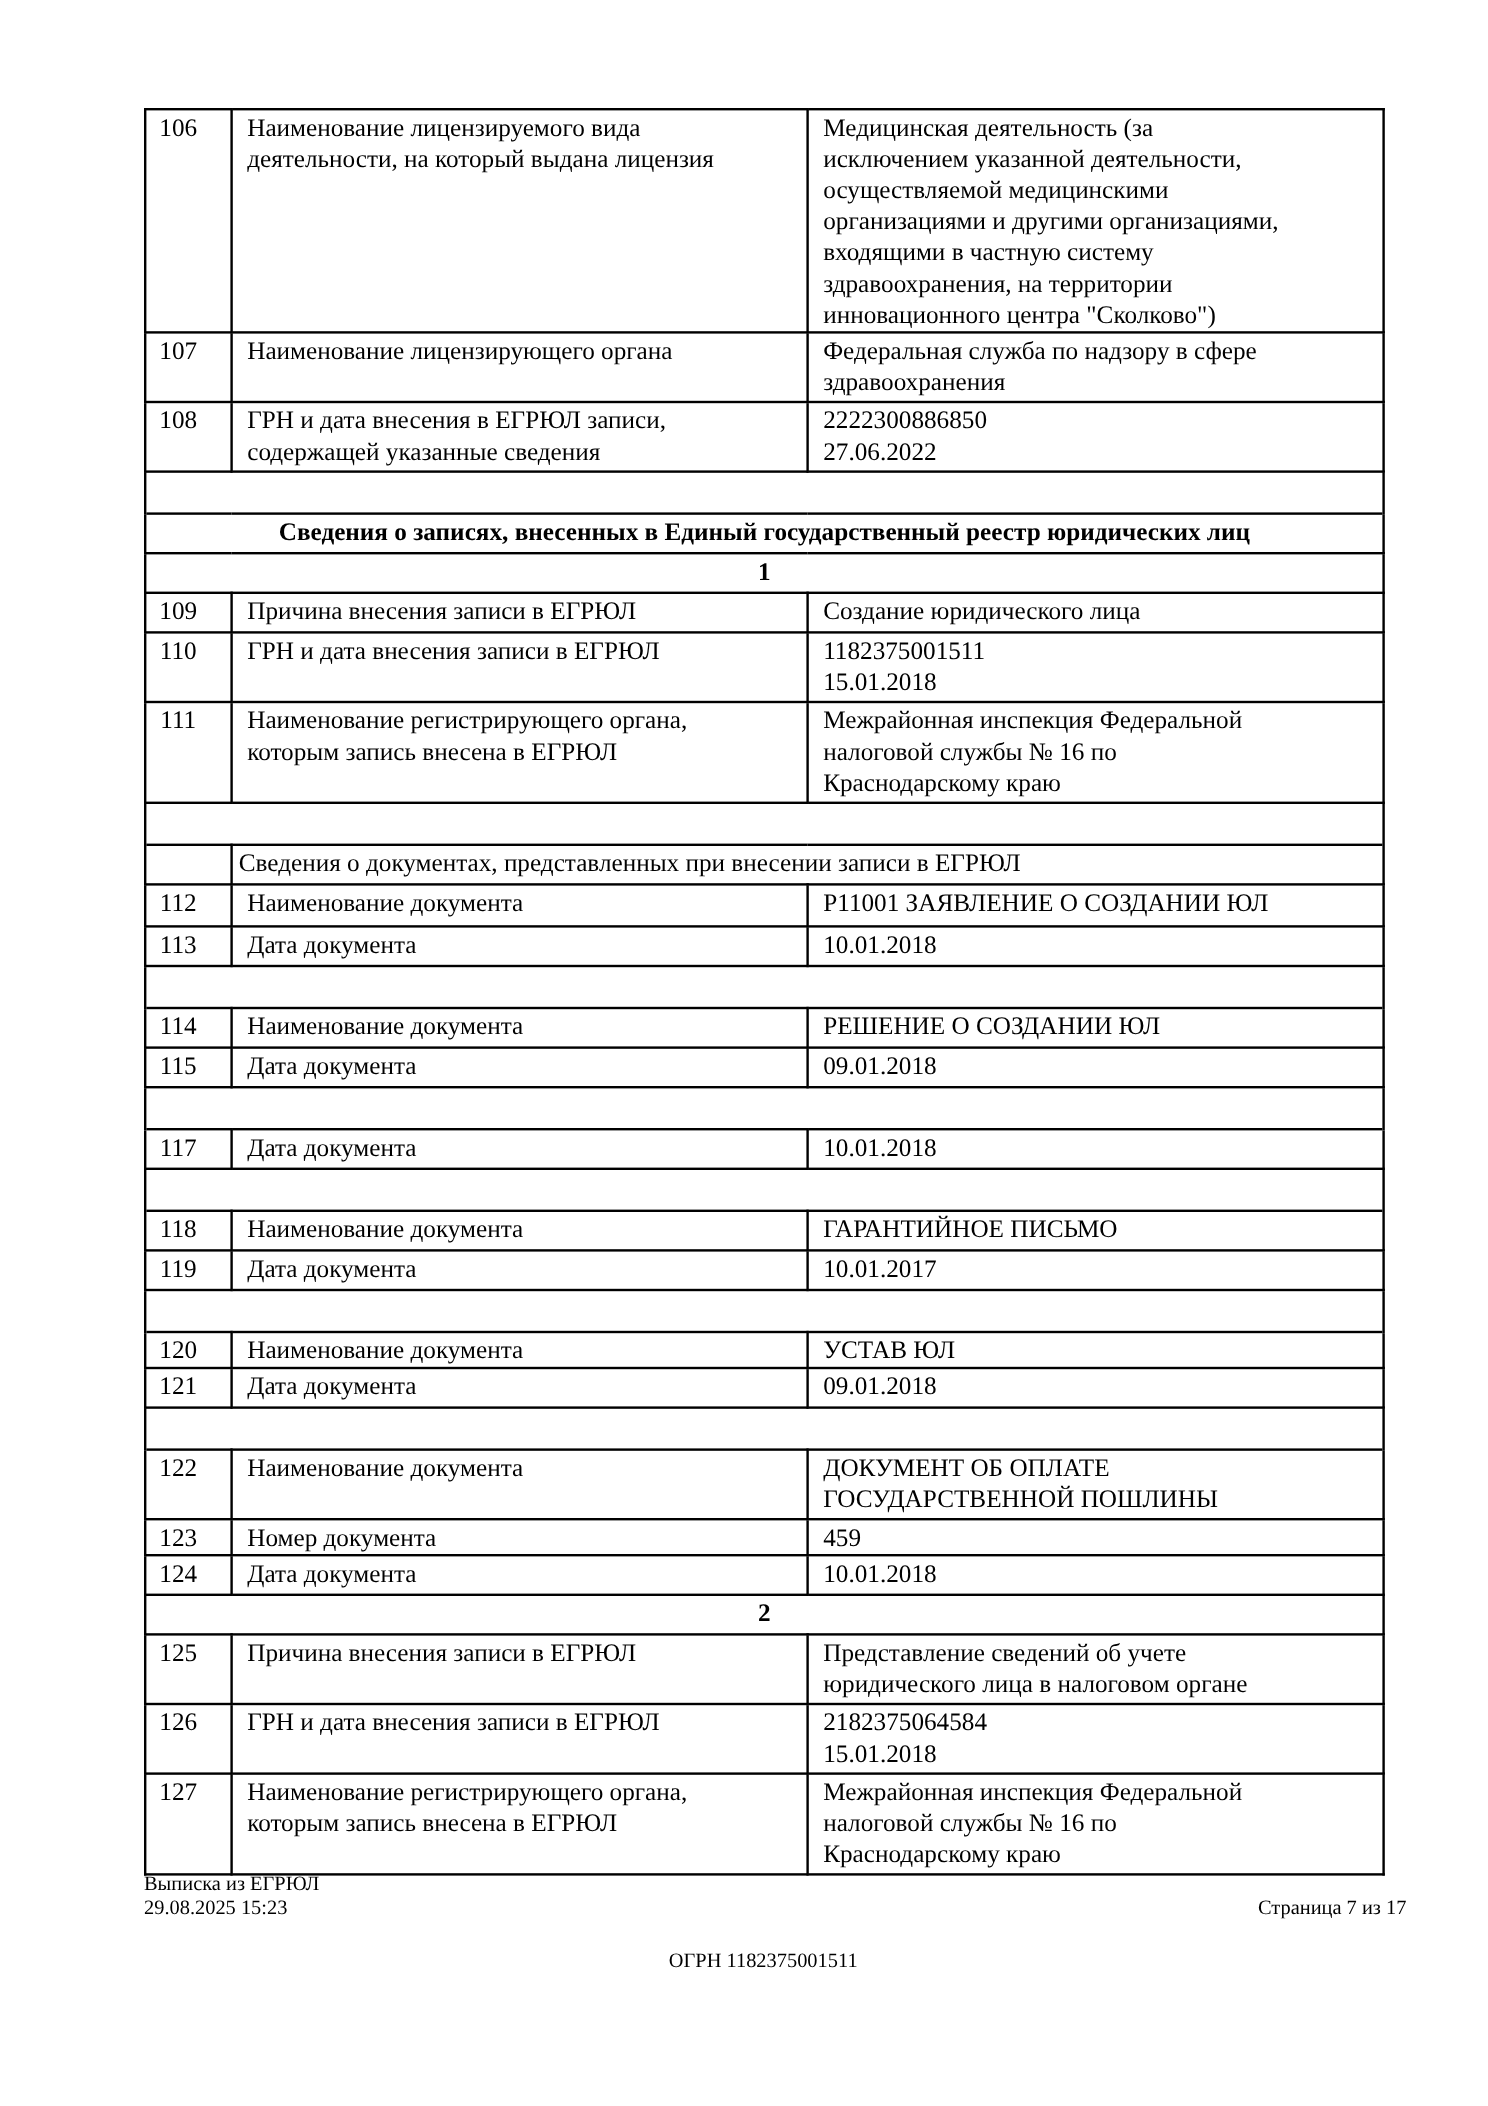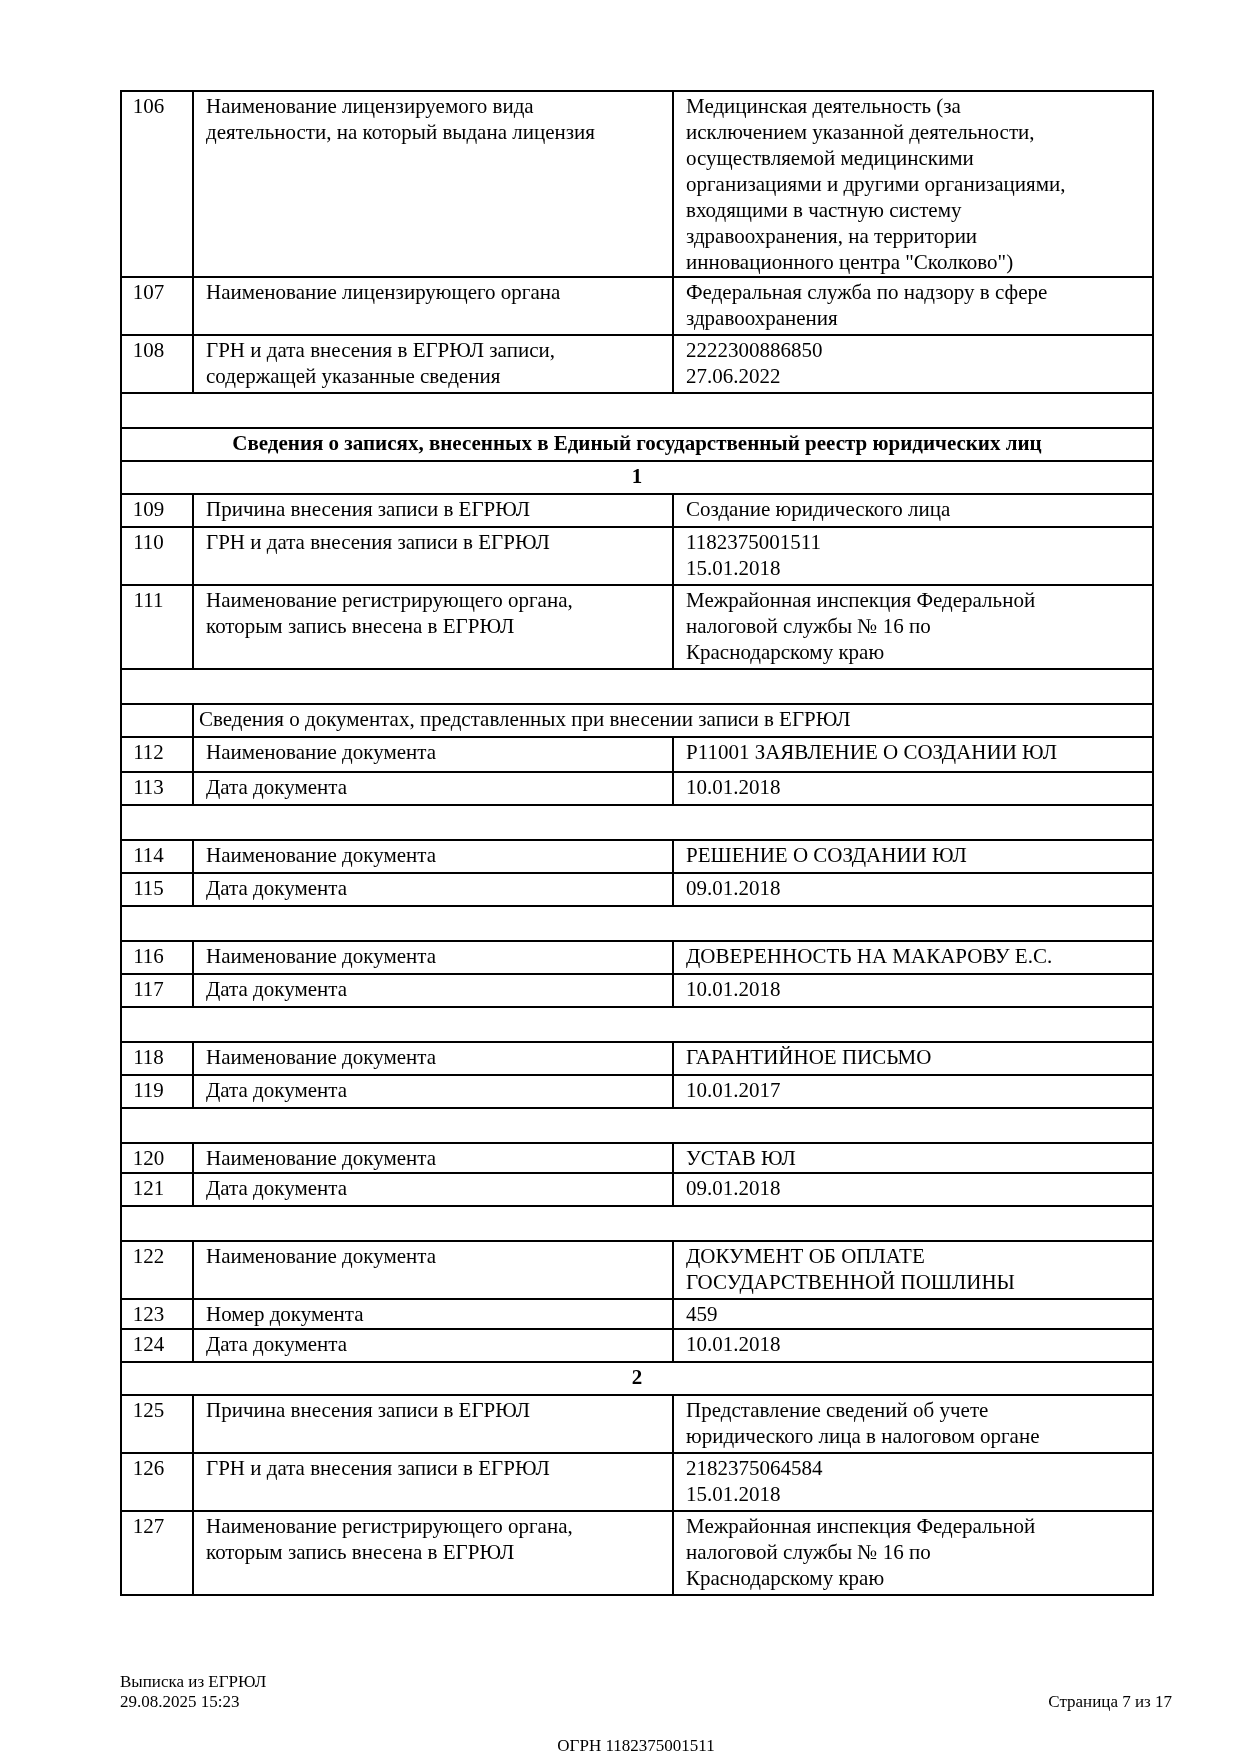--- a/index.html
+++ b/index.html
@@ -17,21 +17,21 @@
     font-size:21px;line-height:26px;
     overflow:hidden;
   }
   td.num{text-align:center;padding-left:0;padding-right:17px;}
   td.lbl,td.val{white-space:pre-line;padding-left:12px;}
   tr.sp td{border-top:0;border-bottom:0;border-left:2px solid #000;border-right:2px solid #000;}
   tr.section-title td{font-weight:bold;text-align:center;white-space:normal;border-radius:14px;}
   tr.rec-num td{font-weight:bold;text-align:center;}
   tr.subheader td.txt{white-space:normal;}
   .footer{
-    position:absolute;left:120px;top:1672px;width:1052px;height:50px;
+    position:absolute;left:120px;top:1560px;width:1052px;height:50px;
     font-size:17px;line-height:20px;
   }
   .footer .f-left{position:absolute;left:0;top:0;}
   .footer .f-center{position:absolute;left:0;top:20px;width:1032px;text-align:center;margin-top:44px;}
   .footer .f-right{position:absolute;right:0;top:20px;text-align:left;}
 </style>
 </head>
 <body>
 
 <table class="doc-table">
@@ -131,25 +131,20 @@
     <td class="num">115</td>
     <td class="lbl">Дата документа</td>
     <td class="val">09.01.2018</td>
   </tr>
 
   <tr class="sp" style="height:35px">
         <td colspan="3"></td>
       </tr>
 
   <tr style="height:33px">
-    <td class="num">116</td>
-    <td class="lbl">Наименование документа</td>
-    <td class="val">ДОВЕРЕННОСТЬ НА МАКАРОВУ Е.С.</td>
-  </tr>
-  <tr style="height:33px">
     <td class="num">117</td>
     <td class="lbl">Дата документа</td>
     <td class="val">10.01.2018</td>
   </tr>
 
   <tr class="sp" style="height:35px">
         <td colspan="3"></td>
       </tr>
 
   <tr style="height:33px">

